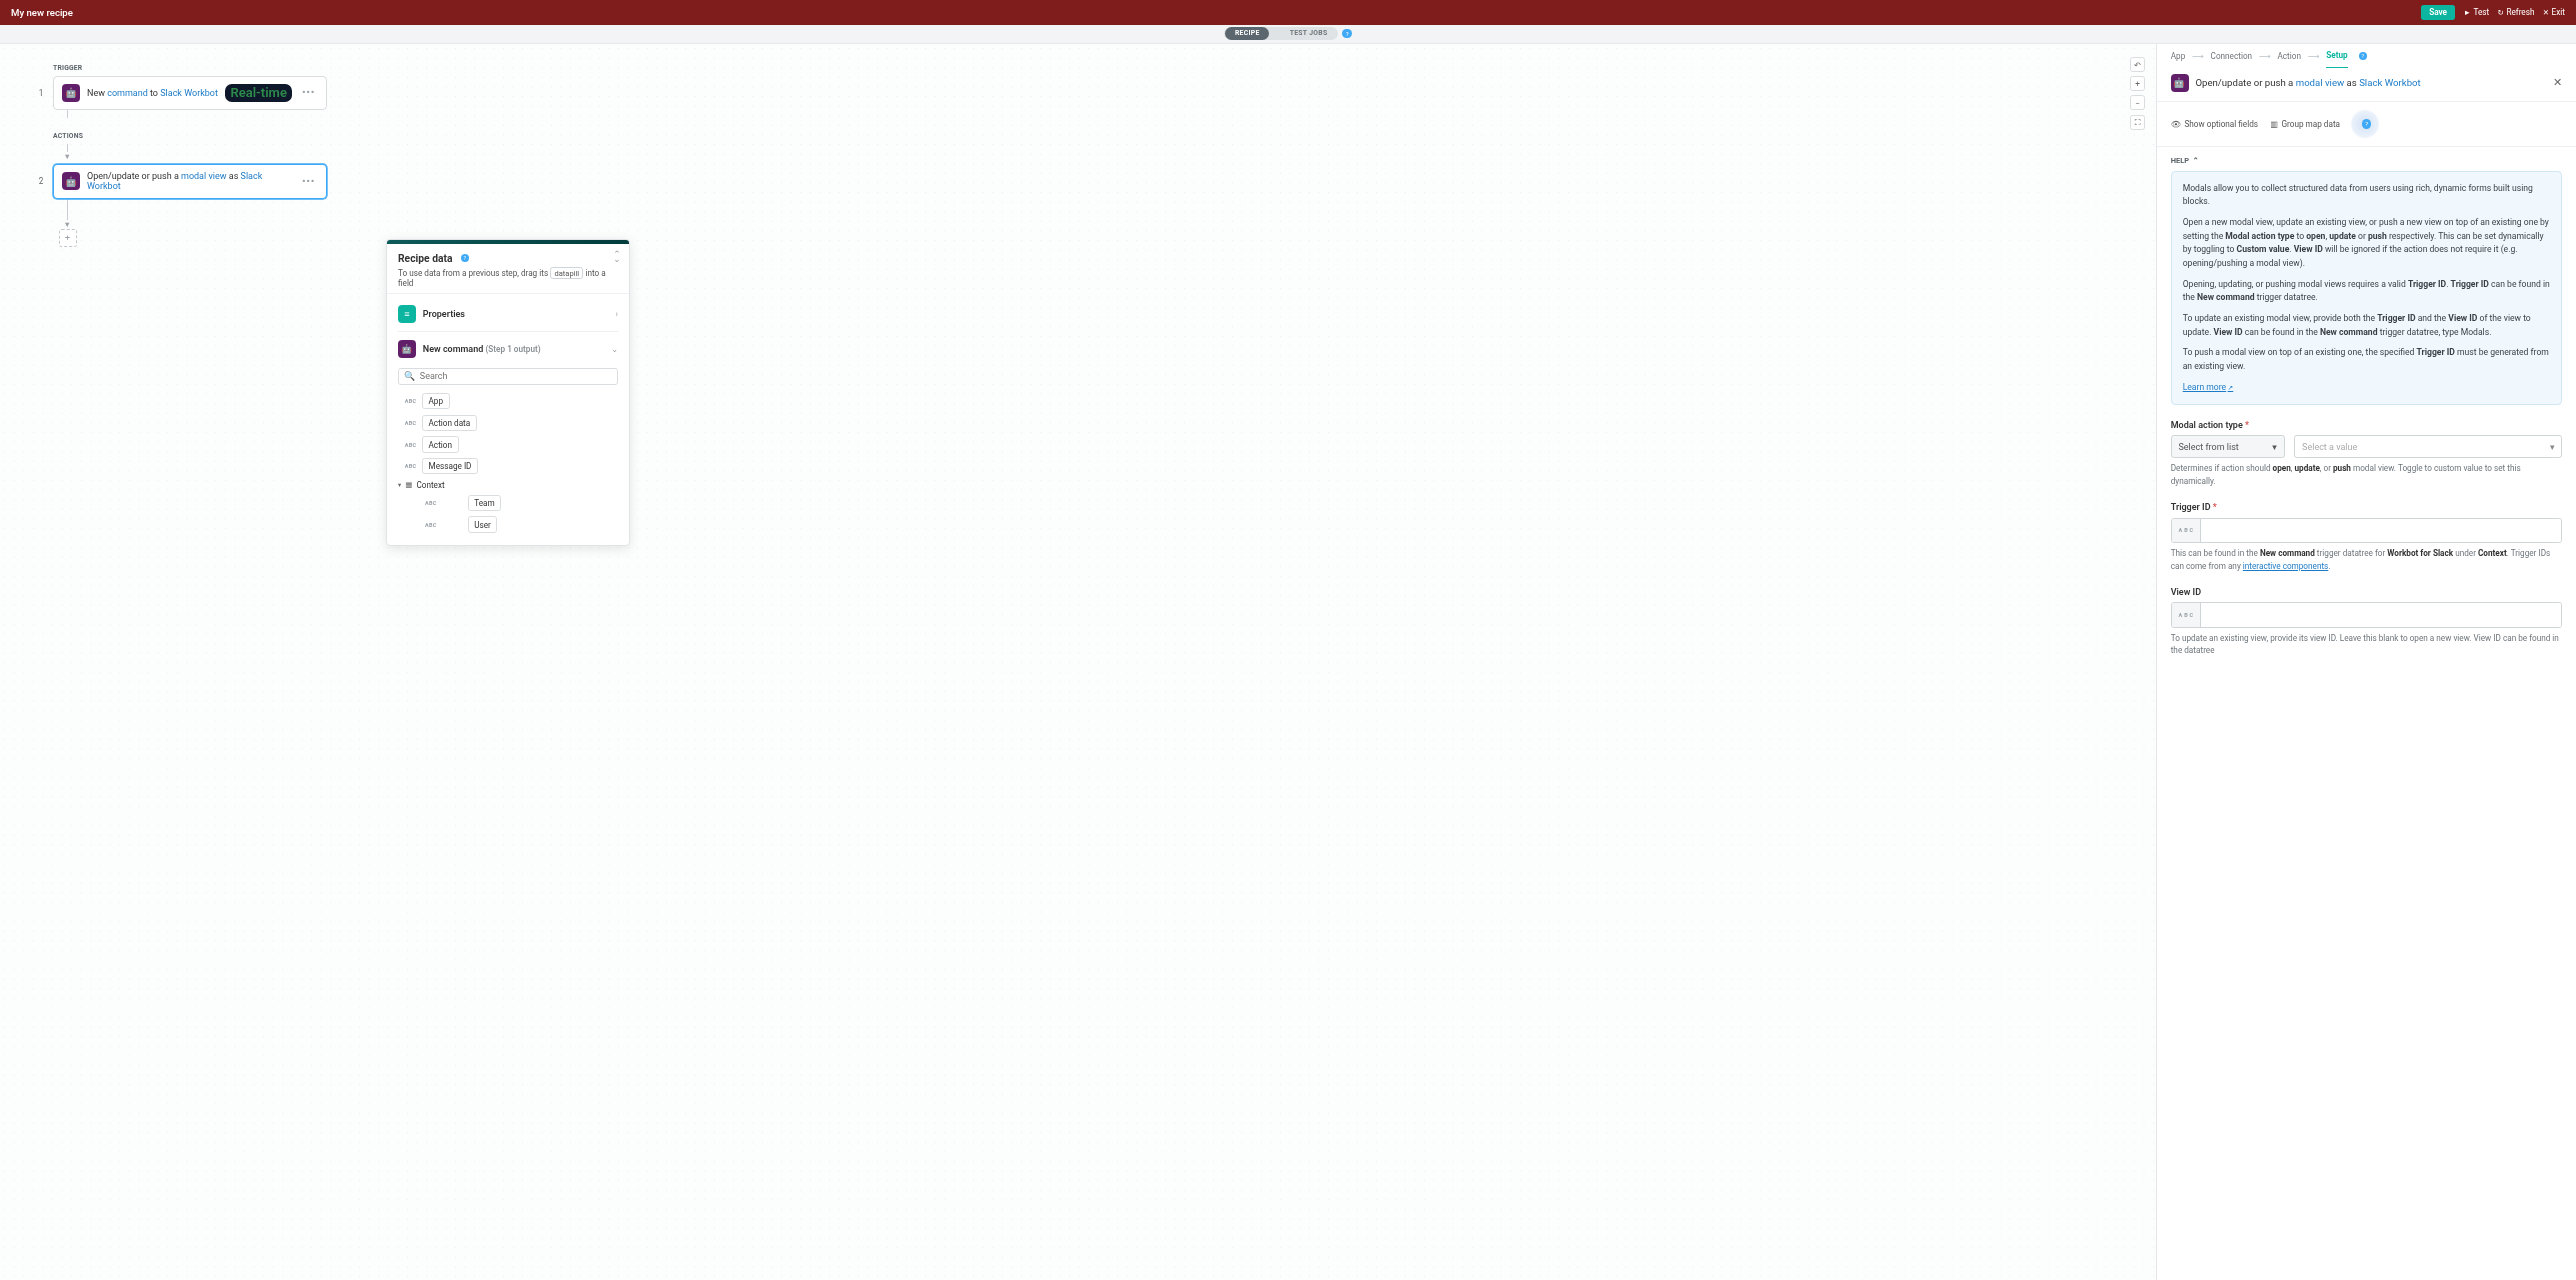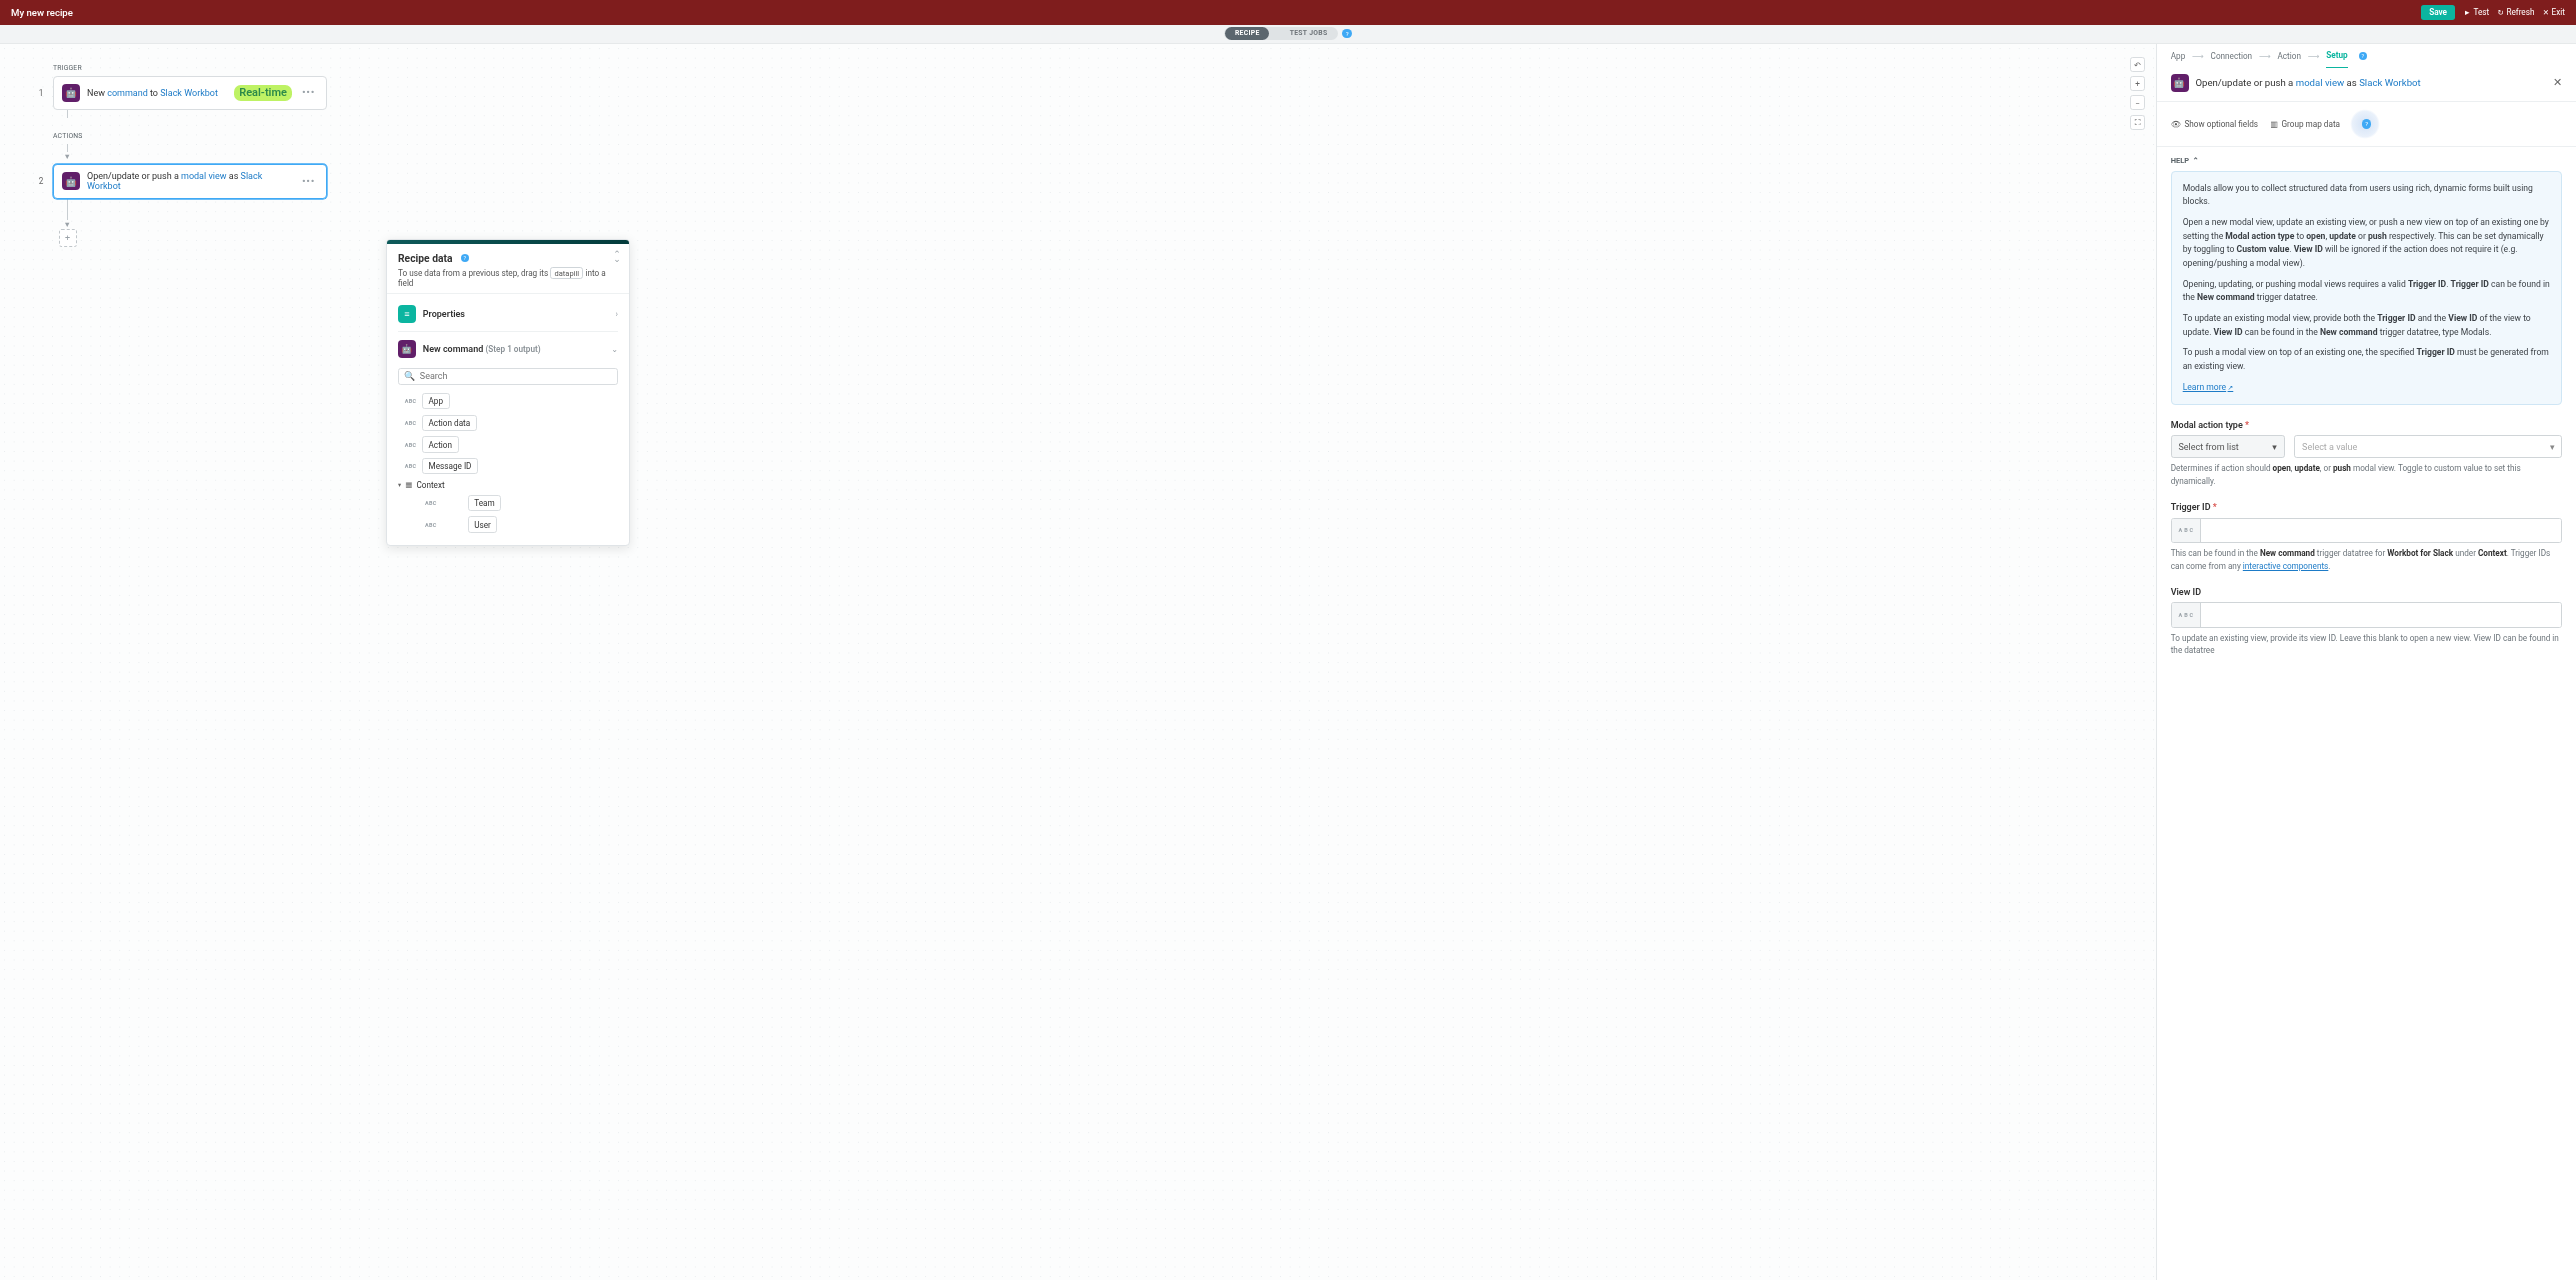--- a/index.html
+++ b/index.html
@@ -21,28 +21,28 @@
 .main { display: flex; height: calc(100vh - 44px); }
 
 .canvas-area { flex: 1; position: relative; background:
   repeating-radial-gradient(circle at 0 0, #e8ecee 0px, #e8ecee 0.7px, transparent 0.7px, transparent 100%);
   background-size: 9.6px 9.6px;
   background-position: -5.5px -5.5px;
   background-color: #fcfdfd;
 }
 
 .flow { position: absolute; left: 53px; top: 20.5px; }
-.section-label { font-size: 6.8px; font-weight: 400; color: #5a6368; letter-spacing: 0.2px; margin-bottom: 4.1px; }
+.section-label { font-size: 6.8px; font-weight: 700; color: #5a6368; letter-spacing: 0.2px; margin-bottom: 4.1px; }
 .step-num { font-size: 8.2px; color: #666; margin-right: 5.5px; width: 6.8px; text-align:right; position:absolute; left:-16.4px; top:50%; transform: translateY(-50%); }
 .step-card { position: relative; background: #fff; border: 0.7px solid #d9dde0; border-radius: 4.1px; width: 274px; padding: 6.8px 8.2px; display: flex; align-items: center; gap: 6.8px; }
 .step-card.selected { border-color: #3fa9f5; box-shadow: 0 0 0 0.7px #3fa9f5; }
 .slack-ico { width: 18px; height: 18px; border-radius: 4.1px; background: #611f69; display:flex; align-items:center; justify-content:center; color:#fff; font-size:9.6px; flex-shrink:0;}
 .step-text { font-size: 9px; color: #333; flex:1; }
 .step-text a { color: #1d7bc7; text-decoration: none; }
-.rt-badge { background: #bef264; color: #2c8a4a; font-size: 11px; padding: 1.4px 5.5px; border-radius: 6.8px; font-weight:600;}
+.rt-badge { background: #0f172a; color: #2c8a4a; font-size: 13px; padding: 1.4px 5.5px; border-radius: 6.8px; font-weight:600;}
 .step-menu { color: #9aa2a8; font-size: 11px; padding: 0 2.7px; cursor:pointer; letter-spacing:0.7px;}
 .conn-line { width: 0.7px; background: #c7cdd1; margin-left: 13.7px; }
 .conn-line.sm { height: 8.2px; }
 .conn-line.md { height: 20.5px; }
 .arrow-down { font-size: 7.5px; color: #9aa2a8; margin-left: 10.6px; }
 .add-btn { border: 0.7px dashed #c0c6ca; width: 18px; height: 18px; border-radius: 2.7px; color: #9aa2a8; display:flex; align-items:center; justify-content:center; margin-left:5.5px; cursor:pointer; background:#fff;}
 
 .canvas-ctrl { position: absolute; right: 11px; top: 13.7px; display:flex; flex-direction:column; gap:4.1px; }
 .cc-btn { width: 15px; height: 15px; background:#fff; border:0.7px solid #d9dde0; border-radius:2.7px; display:flex; align-items:center; justify-content:center; color:#666; font-size:8.2px; cursor:pointer;}
 

